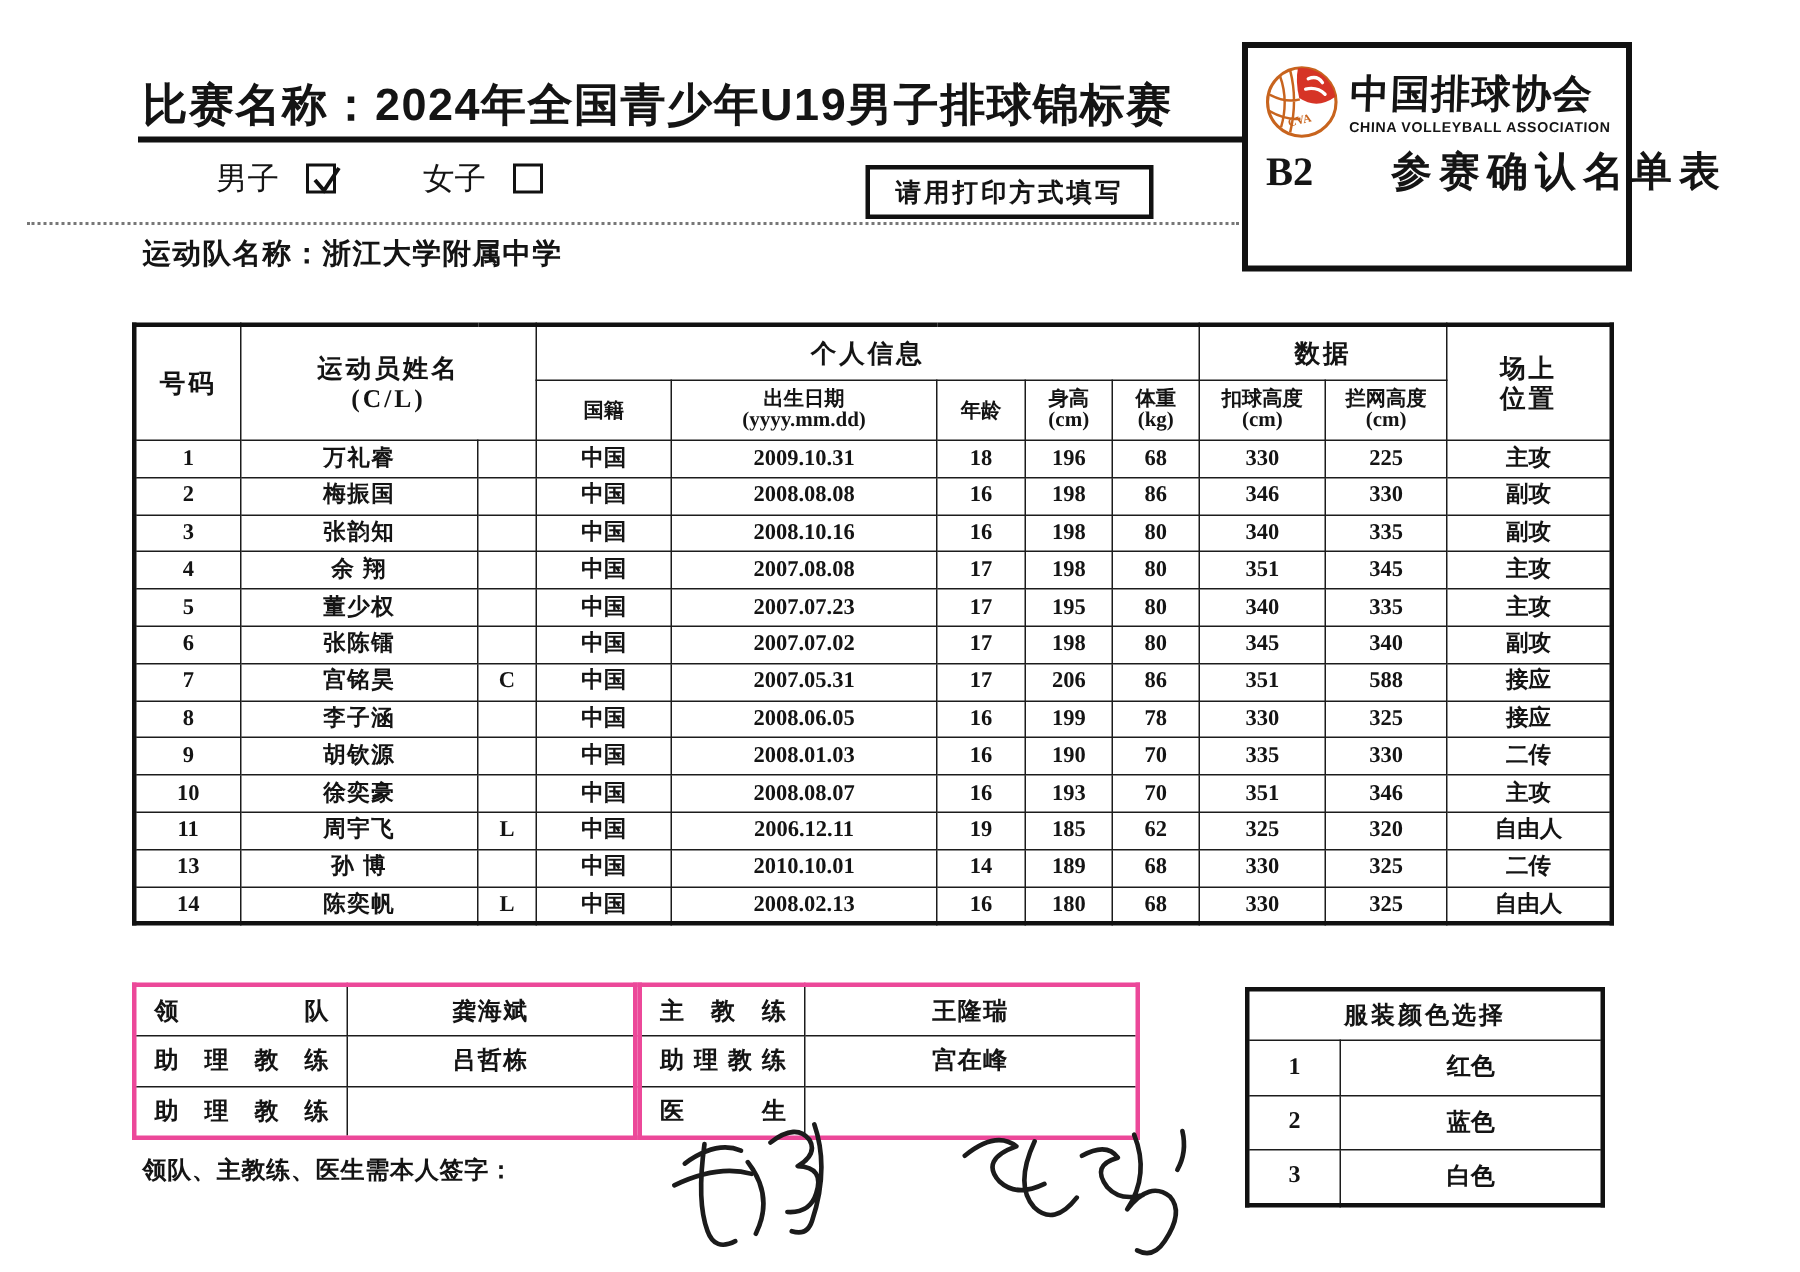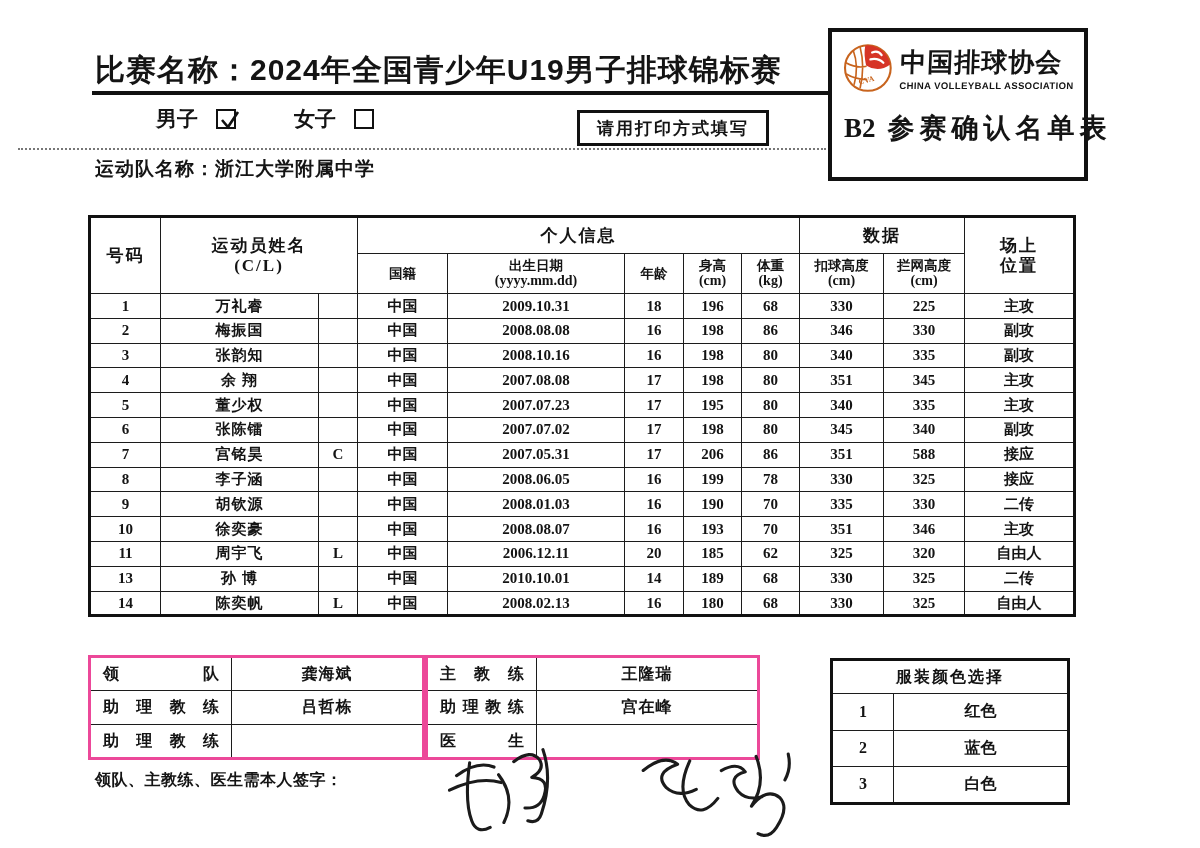--- a/index.html
+++ b/index.html
@@ -16,23 +16,23 @@
   .page-title {
     left: 95px; top: 50px;
     font-size: 30px; font-weight: 900;
     letter-spacing: 1px; white-space: nowrap;
   }
   .title-underline {
     left: 92px; top: 91px; width: 737px; height: 4px;
     background: #111;
   }
   .gender-row {
-    left: 156px; top: 105px;
+    left: 144px; top: 105px;
     display: flex; align-items: center;
-    font-size: 21px; font-weight: 700;
+    font-size: 21px; font-weight: 400;
   }
   .checkbox {
     width: 20px; height: 20px;
     border: 2.5px solid #111;
     margin-left: 18px; display: inline-block; position: relative;
   }
   .checkbox svg { position: absolute; left: 0; top: -3px; }
   .gap48 { width: 58px; }
   .print-note-box {
     left: 577px; top: 110px; width: 192px; height: 36px;
@@ -52,21 +52,21 @@
   
   .logo-box {
     left: 828px; top: 28px; width: 260px; height: 153px;
     border: 4px solid #111;
     padding: 8px 10px 6px 10px;
   }
   .logo-row { display: flex; align-items: center; }
   .org-names { margin-left: 6px; transform: skewX(-2deg); }
   .org-cn { font-size: 26px; font-weight: 900; letter-spacing: 1px; white-space: nowrap; }
   .org-en { font-size: 9.5px; font-weight: 800; letter-spacing: 0.4px; white-space: nowrap; }
-  .form-row { display: flex; align-items: baseline; margin-top: 14px; padding-left: 2px; }
+  .form-row { display: flex; align-items: baseline; padding-left: 2px; gap: 40px; }
   .form-code { font-family: "Liberation Serif", serif; font-size: 27px; font-weight: 800; }
   .form-name { font-size: 27px; font-weight: 900; letter-spacing: 5px; margin-left: 12px; white-space: nowrap; }
 
   
   table { border-collapse: collapse; table-layout: fixed; }
   .roster {
     left: 88px; top: 215px; width: 985px;
     border: 3px solid #111;
     font-family: "Liberation Serif", serif;
   }
@@ -342,21 +342,21 @@
         <td class="c-spike-height">351</td>
         <td class="c-block-height">346</td>
         <td class="c-position">主攻</td>
       </tr>
       <tr>
         <td class="c-number">11</td>
         <td class="c-name">周宇飞</td>
         <td class="c-cl">L</td>
         <td class="c-nationality">中国</td>
         <td class="c-birthdate">2006.12.11</td>
-        <td class="c-age">20</td>
+        <td class="c-age">19</td>
         <td class="c-height">185</td>
         <td class="c-weight">62</td>
         <td class="c-spike-height">325</td>
         <td class="c-block-height">320</td>
         <td class="c-position">自由人</td>
       </tr>
       <tr>
         <td class="c-number">13</td>
         <td class="c-name">孙 博</td>
         <td class="c-cl"></td>

